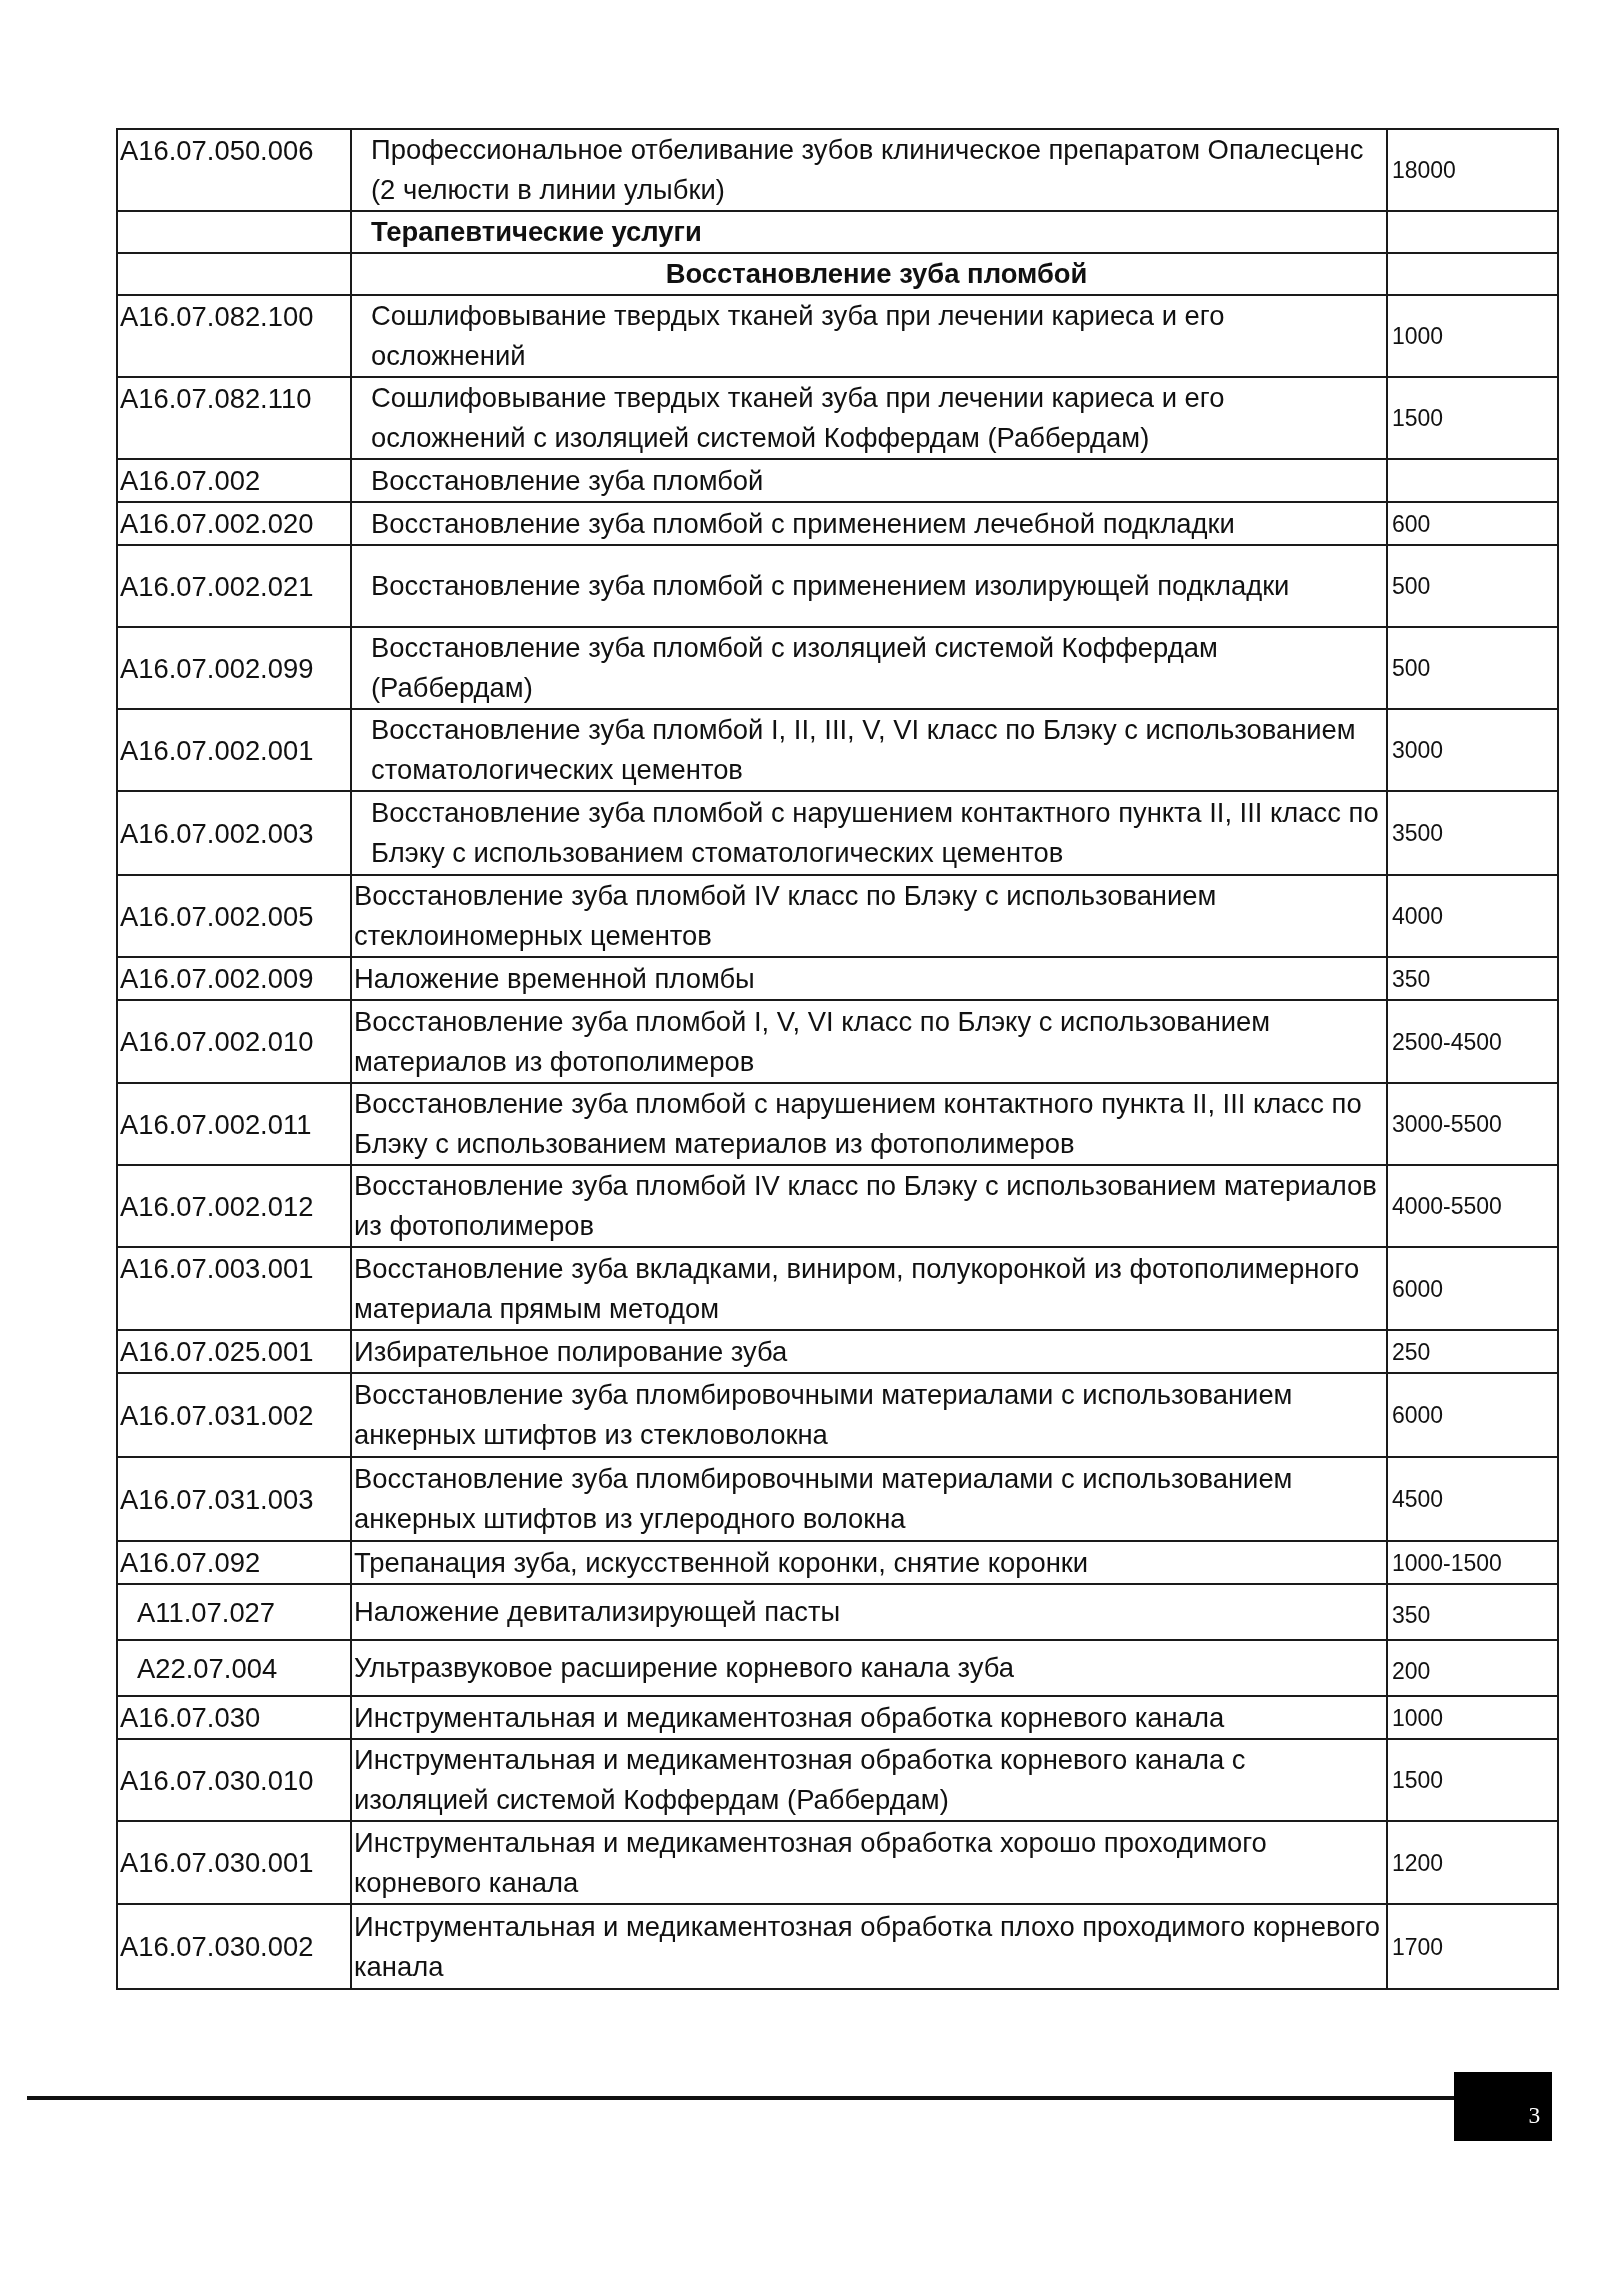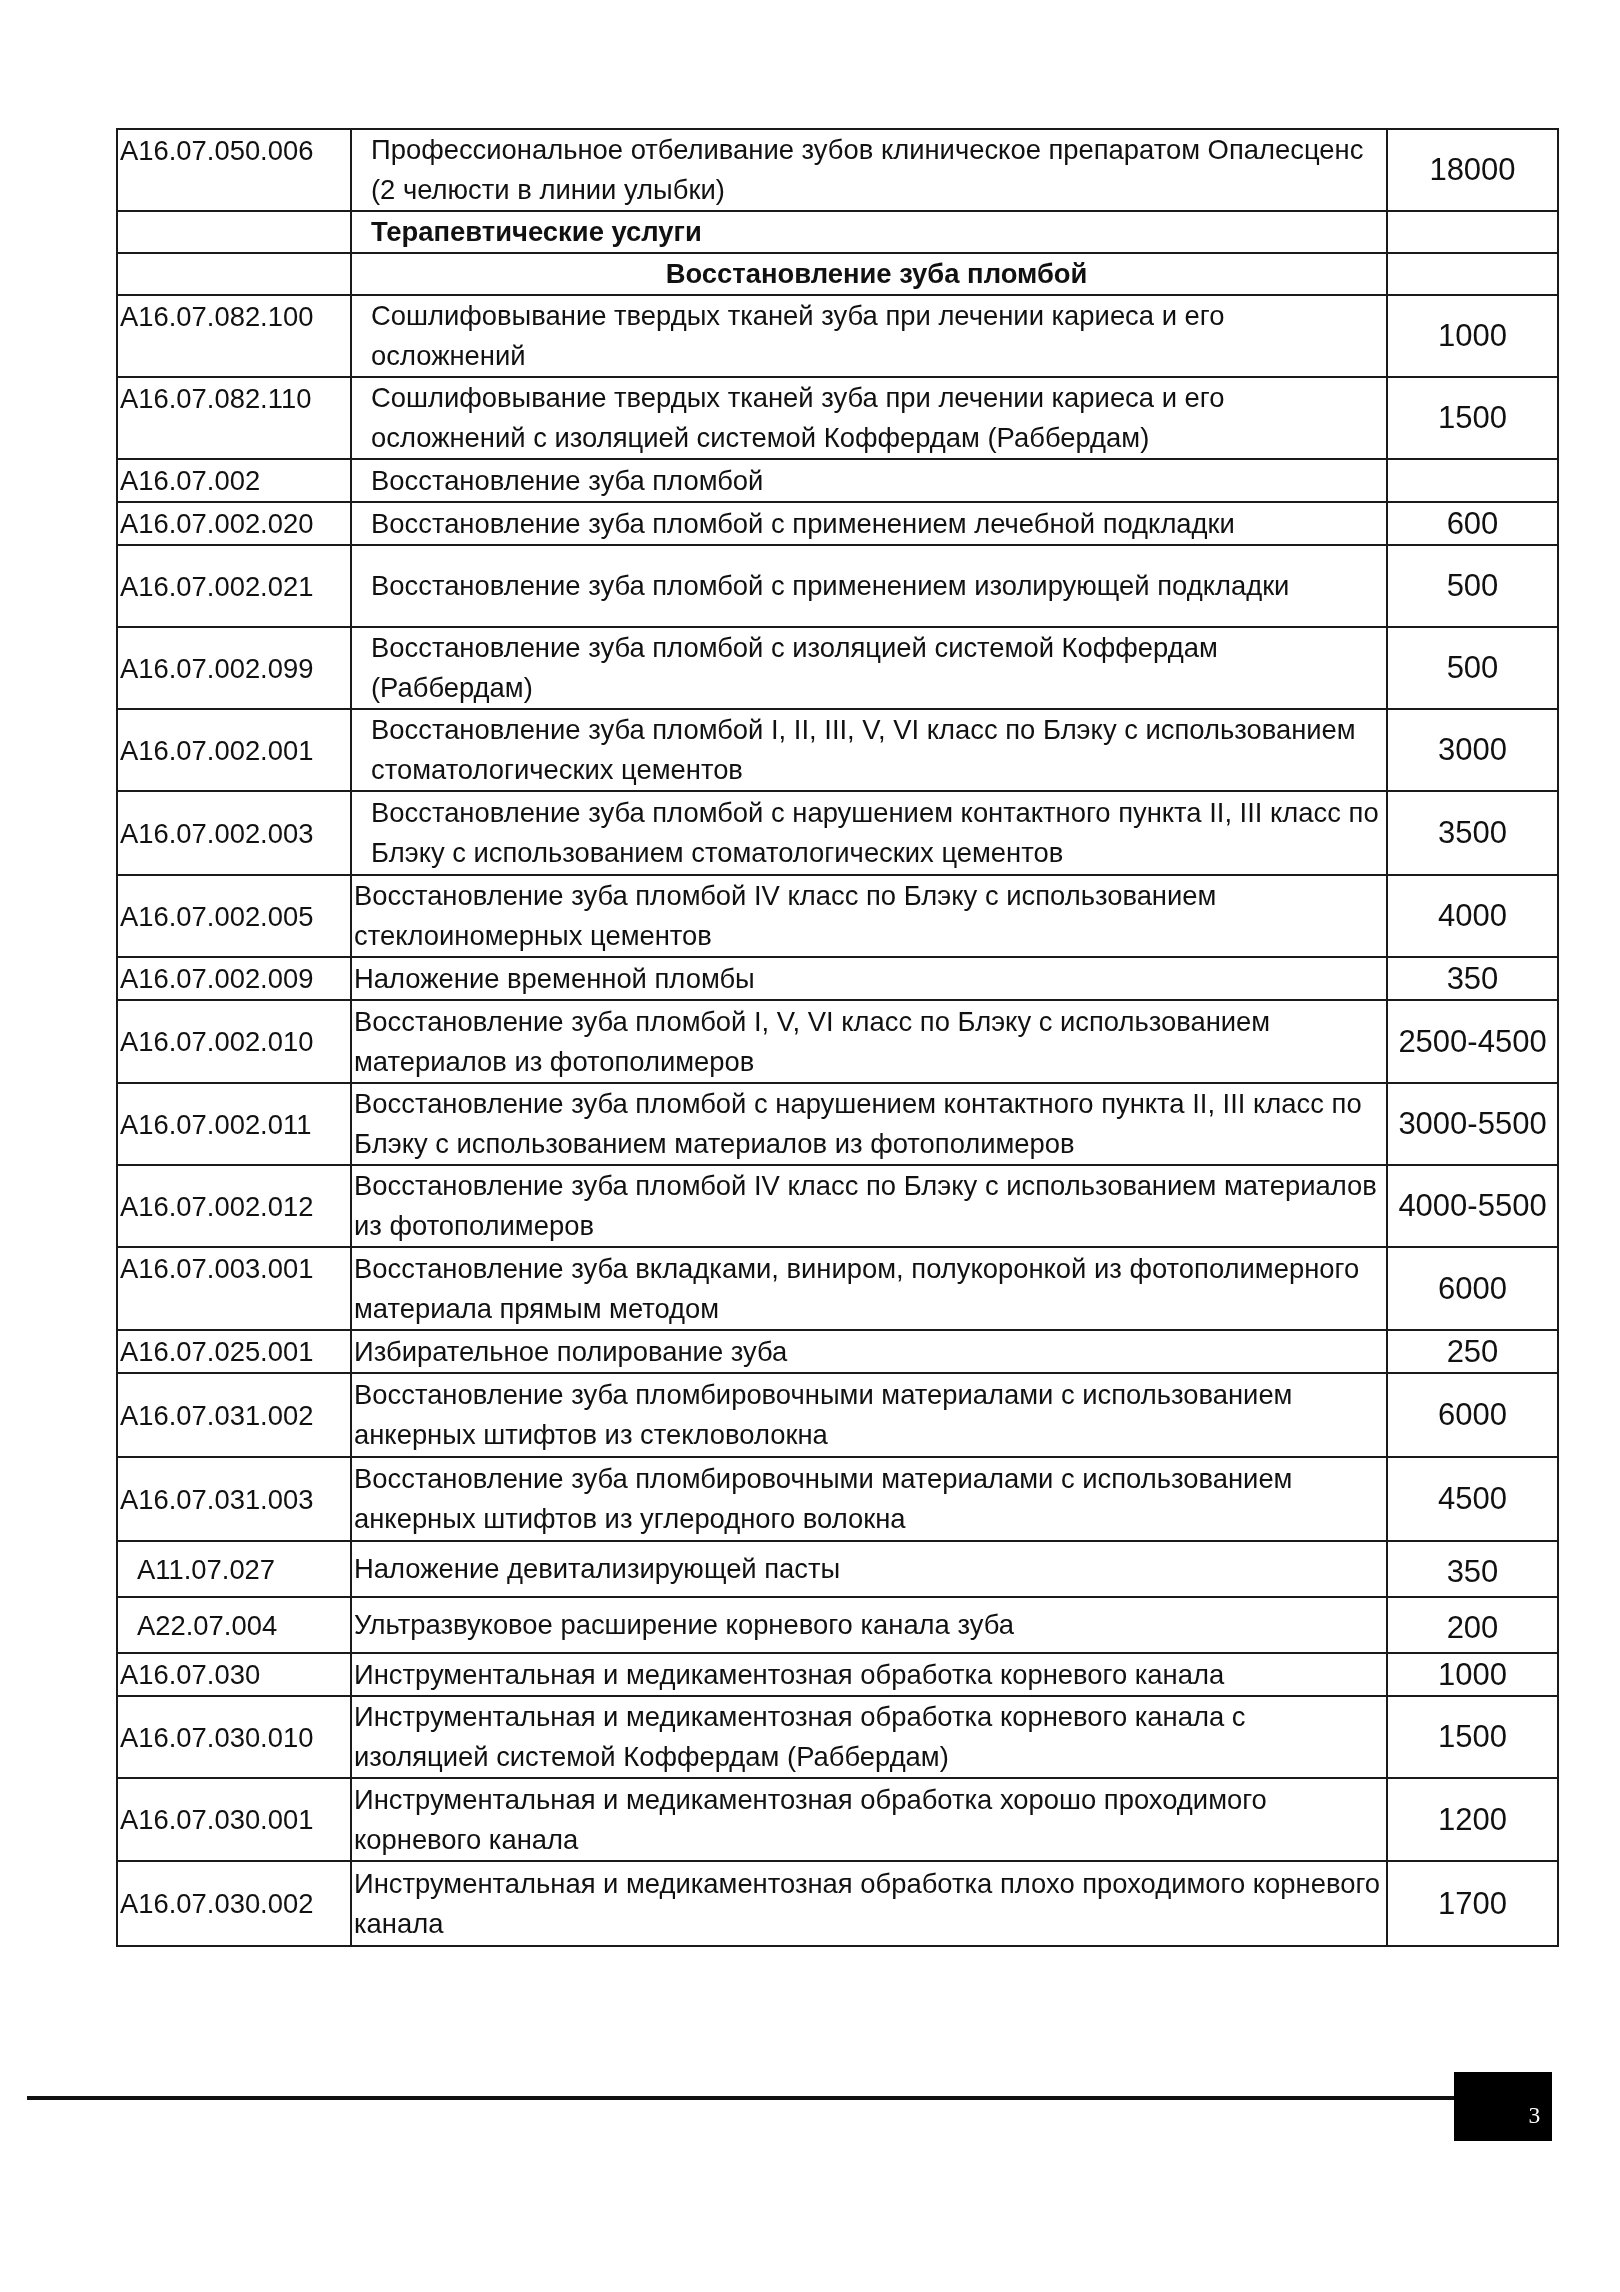--- a/index.html
+++ b/index.html
@@ -10,21 +10,21 @@
   #price-table col.c-code { width: 234px; }
   #price-table col.c-desc { width: 1036px; }
   #price-table col.c-price { width: 171px; }
   #price-table td { border: 2.9px solid #1a1a1a; font-size: 27.4px; line-height: 40px;
     padding: 0 3.9px; vertical-align: middle; }
   #price-table td.code { vertical-align: top; padding-left: 2px; padding-top: 1px; }
   #price-table td.code.mid { vertical-align: middle; }
   #price-table td.code.indent { padding-left: 19px; }
   #price-table td.desc { padding-left: 19px; }
   #price-table td.desc.flush { padding-left: 2px; }
-  #price-table td.price { text-align: center; font-size: 31px; }
+  #price-table td.price { font-size: 23px; }
   #price-table td.price.top { vertical-align: top; padding-top: 9.8px; }
   #price-table tr.section td.desc { font-weight: bold; }
   #price-table tr.section.center td.desc { text-align: center; }
   .footer-line { position: absolute; left: 26.5px; top: 2096px; width: 1431px; height: 3.9px; background: #111; }
   .page-box { position: absolute; left: 1454px; top: 2072px; width: 98px; height: 69px; background: #000; }
   .page-num { position: absolute; right: 11.8px; bottom: 11.8px; color: #fff;
     font-family: "Liberation Serif", serif; font-size: 23.5px; }
 </style>
 </head>
 <body>
@@ -129,20 +129,25 @@
     <tr style="height:84px">
       <td class="code mid">А16.07.031.002</td>
       <td class="desc flush">Восстановление зуба пломбировочными материалами с использованием анкерных штифтов из стекловолокна</td>
       <td class="price">6000</td>
     </tr>
     <tr style="height:84px">
       <td class="code mid">А16.07.031.003</td>
       <td class="desc flush">Восстановление зуба пломбировочными материалами с использованием анкерных штифтов из углеродного волокна</td>
       <td class="price">4500</td>
     </tr>
+    <tr style="height:40px">
+      <td class="code">А16.07.092</td>
+      <td class="desc flush">Трепанация зуба, искусственной коронки, снятие коронки</td>
+      <td class="price">1000-1500</td>
+    </tr>
     <tr style="height:56px">
       <td class="code mid indent">А11.07.027</td>
       <td class="desc flush">Наложение девитализирующей пасты</td>
       <td class="price top">350</td>
     </tr>
     <tr style="height:56px">
       <td class="code mid indent">А22.07.004</td>
       <td class="desc flush">Ультразвуковое расширение корневого канала зуба</td>
       <td class="price top">200</td>
     </tr>

